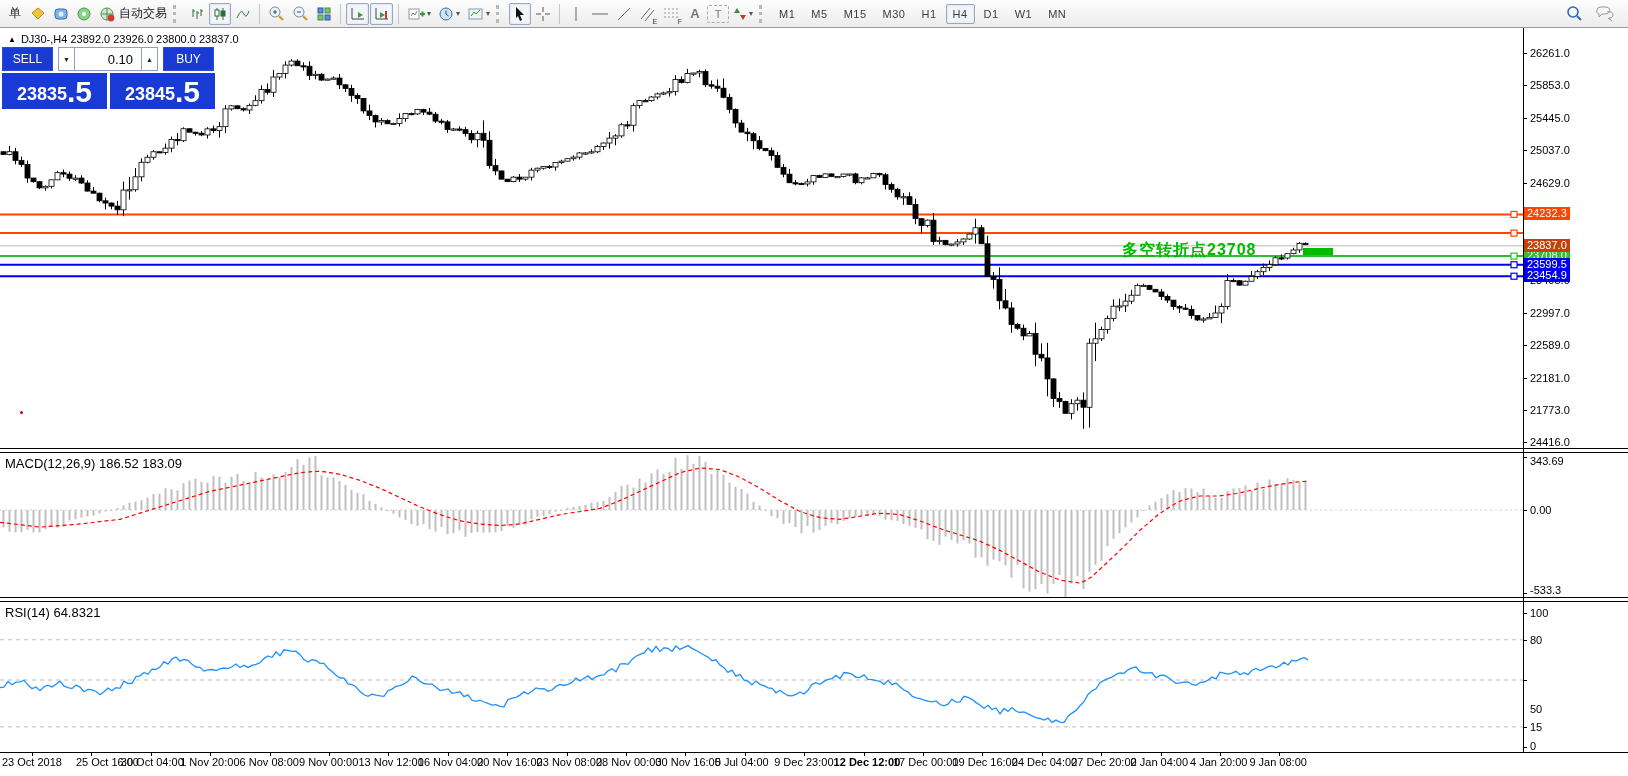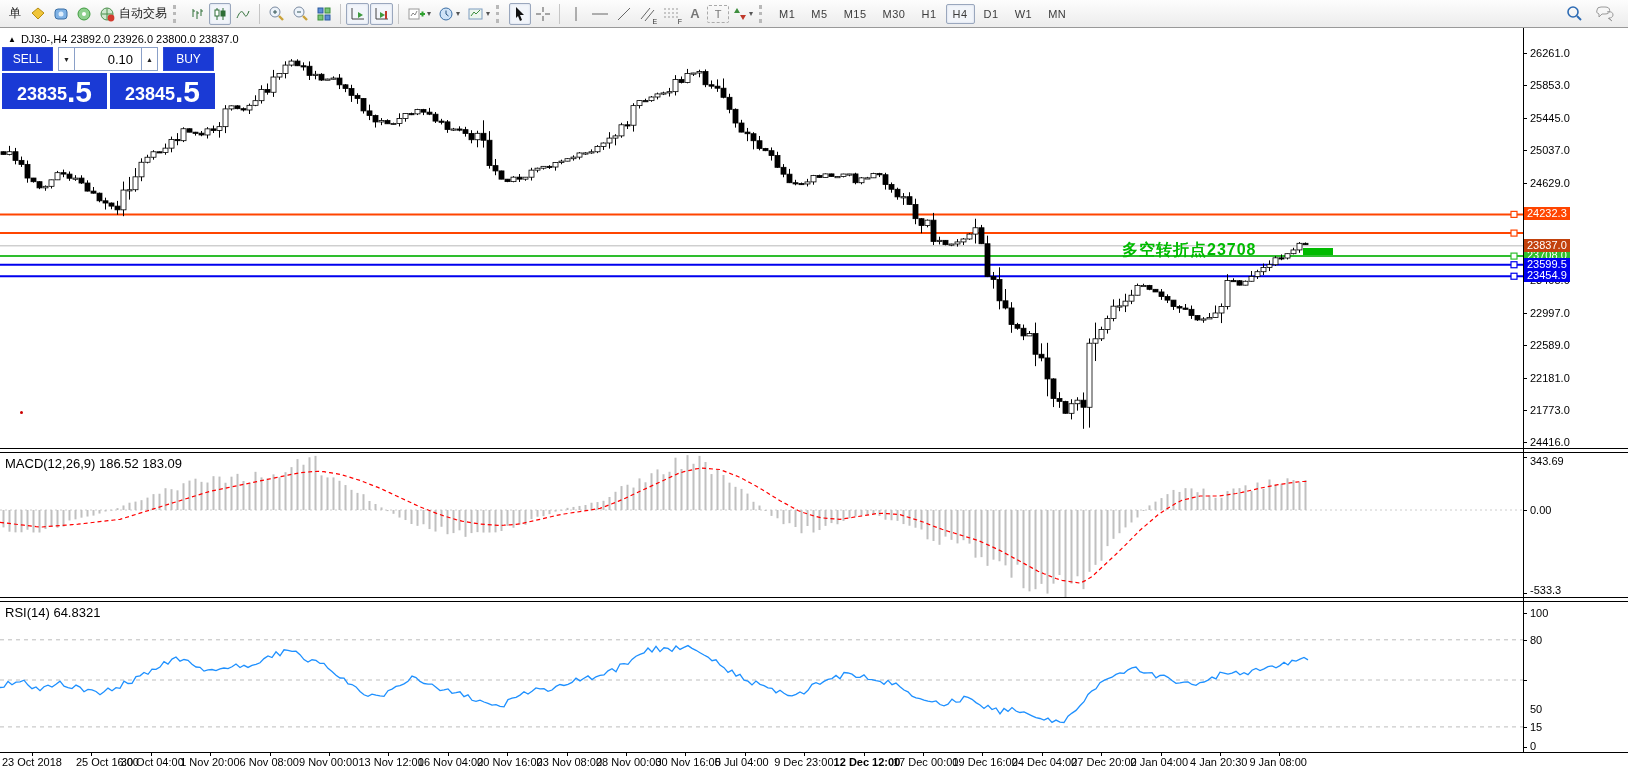--- a/index.html
+++ b/index.html
@@ -1052,18 +1052,18 @@
       <div class="t-label" style="left: 893px;">17 Dec 00:00</div>
       <div class="t-mark" style="left: 923px;"></div>
       <div class="t-label" style="left: 952.4px;">19 Dec 16:00</div>
       <div class="t-mark" style="left: 982.4px;"></div>
       <div class="t-label" style="left: 1011.8px;">24 Dec 04:00</div>
       <div class="t-mark" style="left: 1041.8px;"></div>
       <div class="t-label" style="left: 1071.2px;">27 Dec 20:00</div>
       <div class="t-mark" style="left: 1101.2px;"></div>
       <div class="t-label" style="left: 1130.6px;">2 Jan 04:00</div>
       <div class="t-mark" style="left: 1160.6px;"></div>
-      <div class="t-label" style="left: 1190px;">4 Jan 20:30</div>
+      <div class="t-label" style="left: 1190px;">4 Jan 20:00</div>
       <div class="t-mark" style="left: 1220px;"></div>
       <div class="t-label" style="left: 1249.4px;">9 Jan 08:00</div>
       <div class="t-mark" style="left: 1279.4px;"></div>
     </div>
 </div>
 
 </body></html>

